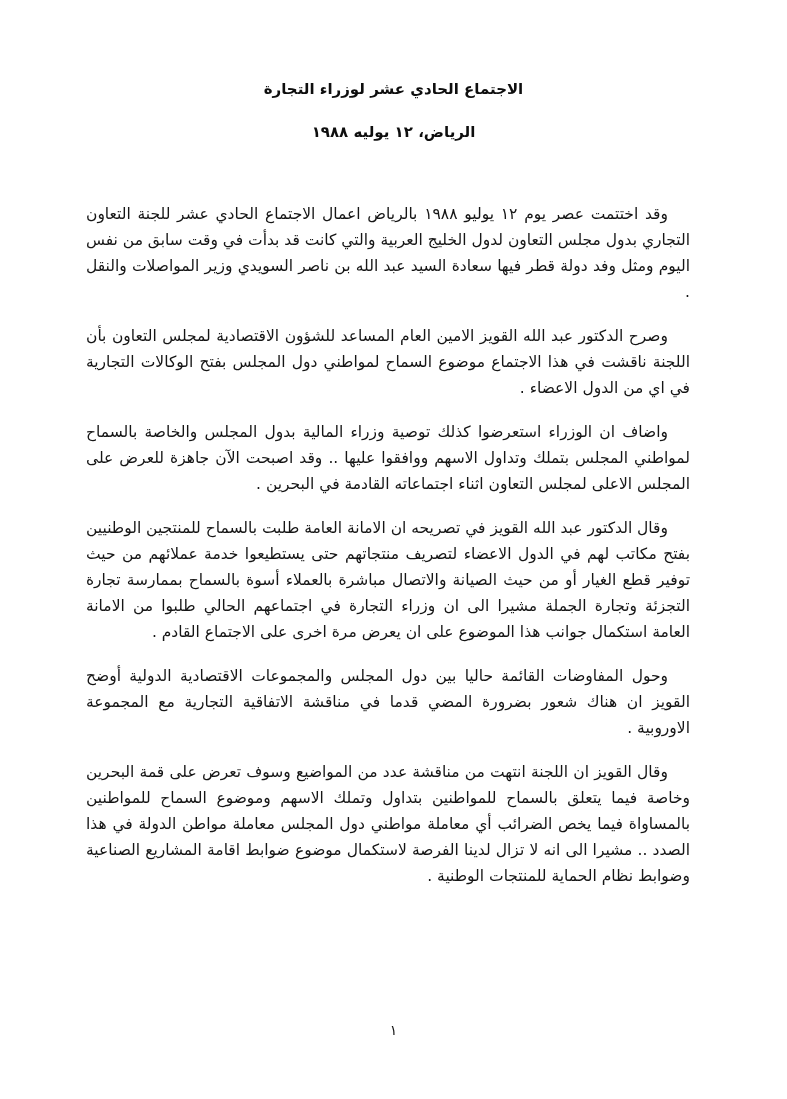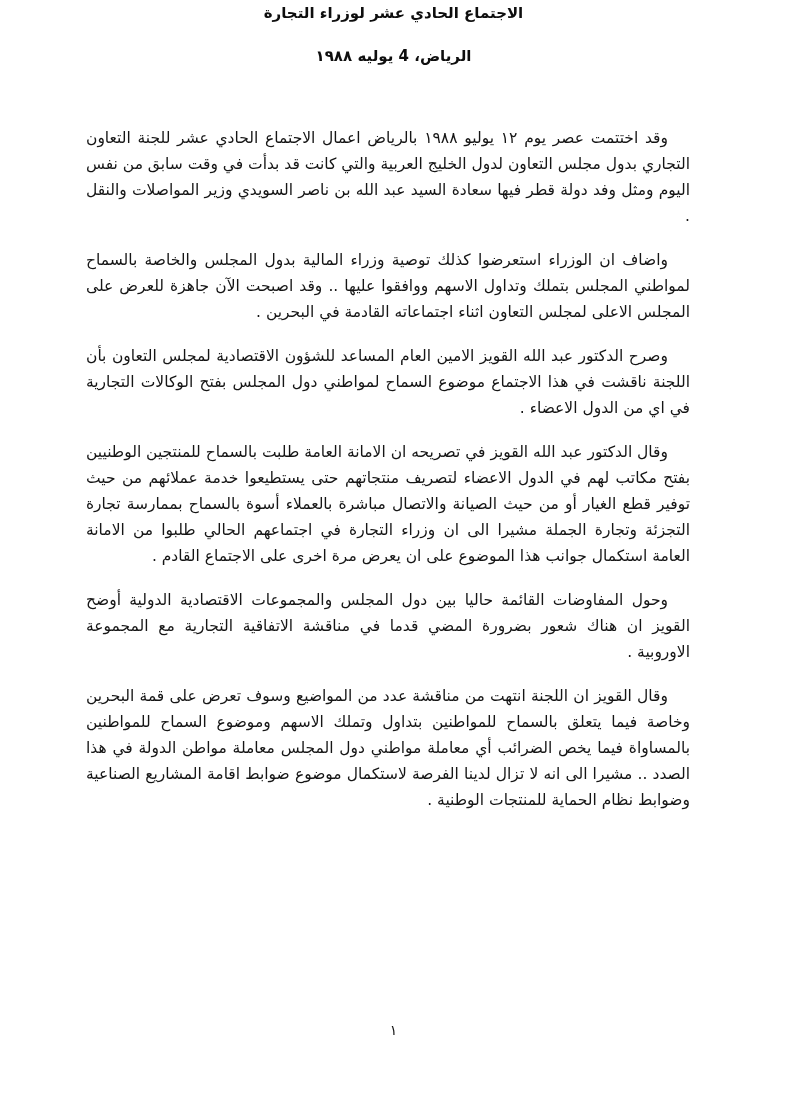--- a/index.html
+++ b/index.html
@@ -13,20 +13,21 @@
     height: 1099px;
     margin: 0 auto;
     background: #ffffff;
     color: #121212;
     font-family: "DejaVu Sans", sans-serif;
     direction: rtl;
     overflow: hidden;
     box-sizing: border-box;
   }
   .title-block {
+    padding-top: 76px;
     text-align: center;
   }
   .title-line {
     font-size: 15px;
     font-weight: bold;
     line-height: 26px;
     margin: 0 0 17px 0;
     letter-spacing: 0.2px;
     color: #0e0e0e;
   }
@@ -52,27 +53,27 @@
     color: #151515;
   }
 </style>
 </head>
 <body>
 
 <div class="page">
 
   <div class="title-block">
     <div class="title-line">الاجتماع الحادي عشر لوزراء التجارة</div>
-    <div class="title-line">الرياض، 4 يوليه ١٩٨٨</div>
+    <div class="title-line">الرياض، ١٢ يوليه ١٩٨٨</div>
   </div>
 
   <div class="body-block">
     <p class="para">وقد اختتمت عصر يوم ١٢ يوليو ١٩٨٨ بالرياض اعمال الاجتماع الحادي عشر للجنة التعاون التجاري بدول مجلس التعاون لدول الخليج العربية والتي كانت قد بدأت في وقت سابق من نفس اليوم ومثل وفد دولة قطر فيها سعادة السيد عبد الله بن ناصر السويدي وزير المواصلات والنقل .</p>
+    <p class="para">وصرح الدكتور عبد الله القويز الامين العام المساعد للشؤون الاقتصادية لمجلس التعاون بأن اللجنة ناقشت في هذا الاجتماع موضوع السماح لمواطني دول المجلس بفتح الوكالات التجارية في اي من الدول الاعضاء .</p>
     <p class="para">واضاف ان الوزراء استعرضوا كذلك توصية وزراء المالية بدول المجلس والخاصة بالسماح لمواطني المجلس بتملك وتداول الاسهم ووافقوا عليها .. وقد اصبحت الآن جاهزة للعرض على المجلس الاعلى لمجلس التعاون اثناء اجتماعاته القادمة في البحرين .</p>
-    <p class="para">وصرح الدكتور عبد الله القويز الامين العام المساعد للشؤون الاقتصادية لمجلس التعاون بأن اللجنة ناقشت في هذا الاجتماع موضوع السماح لمواطني دول المجلس بفتح الوكالات التجارية في اي من الدول الاعضاء .</p>
     <p class="para">وقال الدكتور عبد الله القويز في تصريحه ان الامانة العامة طلبت بالسماح للمنتجين الوطنيين بفتح مكاتب لهم في الدول الاعضاء لتصريف منتجاتهم حتى يستطيعوا خدمة عملائهم من حيث توفير قطع الغيار أو من حيث الصيانة والاتصال مباشرة بالعملاء أسوة بالسماح بممارسة تجارة التجزئة وتجارة الجملة مشيرا الى ان وزراء التجارة في اجتماعهم الحالي طلبوا من الامانة العامة استكمال جوانب هذا الموضوع على ان يعرض مرة اخرى على الاجتماع القادم .</p>
     <p class="para">وحول المفاوضات القائمة حاليا بين دول المجلس والمجموعات الاقتصادية الدولية أوضح القويز ان هناك شعور بضرورة المضي قدما في مناقشة الاتفاقية التجارية مع المجموعة الاوروبية .</p>
     <p class="para">وقال القويز ان اللجنة انتهت من مناقشة عدد من المواضيع وسوف تعرض على قمة البحرين وخاصة فيما يتعلق بالسماح للمواطنين بتداول وتملك الاسهم وموضوع السماح للمواطنين بالمساواة فيما يخص الضرائب أي معاملة مواطني دول المجلس معاملة مواطن الدولة في هذا الصدد .. مشيرا الى انه لا تزال لدينا الفرصة لاستكمال موضوع ضوابط اقامة المشاريع الصناعية وضوابط نظام الحماية للمنتجات الوطنية .</p>
   </div>
 
   <div class="footer-pagenum">١</div>
 
 </div>
 
 </body></html>

